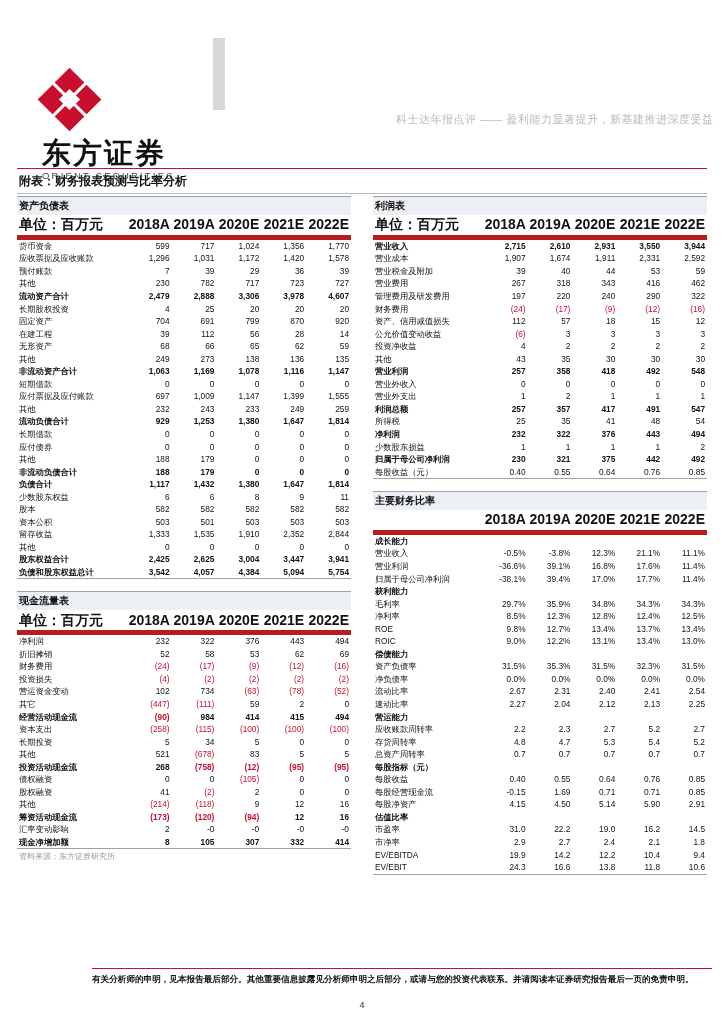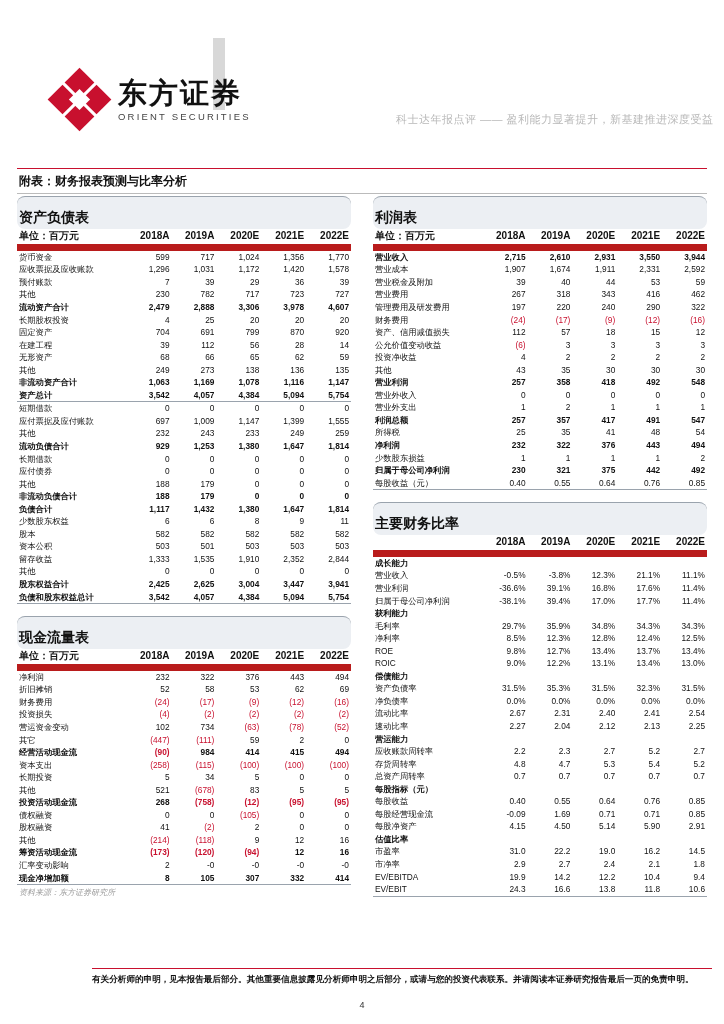--- a/index.html
+++ b/index.html
@@ -9,21 +9,21 @@
     font-family:"Liberation Sans","DejaVu Sans",sans-serif;
     color:#111;
     position:relative;
     overflow:hidden;
   }
   .page{position:relative;width:724px;height:1024px;}
 
   
   .header{position:absolute;left:0;top:0;width:724px;height:148px;}
   .hdr-bar{position:absolute;left:213px;top:38px;width:12px;height:72px;background:#d8d8d8;}
-  .logo-wrap{position:absolute;left:52px;top:72px;display:flex;align-items:center;gap:10px;}
+  .logo-wrap{position:absolute;left:42px;top:72px;display:flex;align-items:flex-start;gap:10px;flex-direction:column;}
   .logo-mark{width:56px;height:56px;position:relative;}
   .logo-mark .dia{position:absolute;width:21px;height:21px;background:#c8102e;transform:rotate(45deg);}
   .logo-mark .d1{left:17px;top:0px;}
   .logo-mark .d2{left:0px;top:17px;}
   .logo-mark .d3{left:34px;top:17px;}
   .logo-mark .d4{left:17px;top:34px;}
   .logo-mark .ctr{position:absolute;left:20px;top:20px;width:15px;height:15px;background:#ffffff;transform:rotate(45deg);}
   .logo-text{display:flex;flex-direction:column;}
   .logo-cn{font-size:29px;font-weight:bold;letter-spacing:2px;color:#111;line-height:1.05;}
   .logo-en{font-size:9.5px;letter-spacing:2.2px;color:#444;margin-top:2px;}
@@ -32,31 +32,31 @@
   
   .sec-title-wrap{position:absolute;left:17px;top:168px;width:690px;}
   .sec-rule-top{border-top:1px solid #c8102e;}
   .sec-title{font-size:12px;font-weight:bold;color:#111;padding:4px 0 3px 2px;}
   .sec-rule-bot{border-top:1px solid #bbbbbb;}
 
   
   .col-left{position:absolute;left:17px;top:196px;width:334px;}
   .col-right{position:absolute;left:373px;top:196px;width:334px;}
   .blk{margin-bottom:12px;}
-  .blk-title{font-size:14px;font-weight:bold;color:#111;padding:12px 0 2px 2px;background:#eceff3;border-top:1px solid #9aa3ad;border-radius:8px;}
+  .blk-title{font-size:10px;font-weight:bold;color:#111;padding:2px 0 2px 2px;background:#eceff3;border-top:1px solid #9aa3ad;}
   table.fin{width:100%;border-collapse:collapse;font-size:8.3px;table-layout:fixed;}
   table.fin th,table.fin td{padding:1.1px 2px;line-height:1.25;}
-  table.fin thead th{font-weight:bold;border-bottom:7px solid #b91c1c;font-size:10px;}
+  table.fin thead th{font-weight:bold;border-bottom:5px solid #b91c1c;font-size:14px;}
   table.fin th.lbl,table.fin td.lbl{text-align:left;width:34%;}
   table.fin th.num,table.fin td.num{text-align:right;width:13.2%;}
   tr.bold td{font-weight:bold;}
   tr.endline td{border-bottom:1px solid #9aa3ad;}
   tr.sub td.lbl{font-weight:bold;}
   .neg{color:#c8102e;}
-  .srcnote{font-size:8px;color:#9a9a9a;margin-top:2px;padding-left:2px;font-style:italic;}
+  .srcnote{font-size:8px;color:#9a9a9a;margin-top:2px;padding-left:2px;}
 
   
   .footer{position:absolute;left:52px;top:968px;width:620px;margin-left:40px;}
   .foot-rule{border-top:1px solid #c8102e;}
   .foot-txt{font-size:8.6px;font-weight:bold;color:#111;padding-top:4px;line-height:1.4;}
   .pageno{position:absolute;left:0;top:1000px;width:724px;text-align:center;font-size:9px;color:#333;}
 </style>
 </head>
 <body>
 
@@ -183,28 +183,20 @@
               <td class="num">135</td>
             </tr>
             <tr class="bold">
               <td class="lbl">非流动资产合计</td>
               <td class="num">1,063</td>
               <td class="num">1,169</td>
               <td class="num">1,078</td>
               <td class="num">1,116</td>
               <td class="num">1,147</td>
             </tr>
-            <tr class="bold endline">
-              <td class="lbl">资产总计</td>
-              <td class="num">3,542</td>
-              <td class="num">4,057</td>
-              <td class="num">4,384</td>
-              <td class="num">5,094</td>
-              <td class="num">5,754</td>
-            </tr>
             <tr>
               <td class="lbl">短期借款</td>
               <td class="num">0</td>
               <td class="num">0</td>
               <td class="num">0</td>
               <td class="num">0</td>
               <td class="num">0</td>
             </tr>
             <tr>
               <td class="lbl">应付票据及应付账款</td>
@@ -828,21 +820,21 @@
             <tr>
               <td class="lbl">每股收益</td>
               <td class="num">0.40</td>
               <td class="num">0.55</td>
               <td class="num">0.64</td>
               <td class="num">0.76</td>
               <td class="num">0.85</td>
             </tr>
             <tr>
               <td class="lbl">每股经营现金流</td>
-              <td class="num">-0.09</td>
+              <td class="num">-0.15</td>
               <td class="num">1.69</td>
               <td class="num">0.71</td>
               <td class="num">0.71</td>
               <td class="num">0.85</td>
             </tr>
             <tr>
               <td class="lbl">每股净资产</td>
               <td class="num">4.15</td>
               <td class="num">4.50</td>
               <td class="num">5.14</td>

